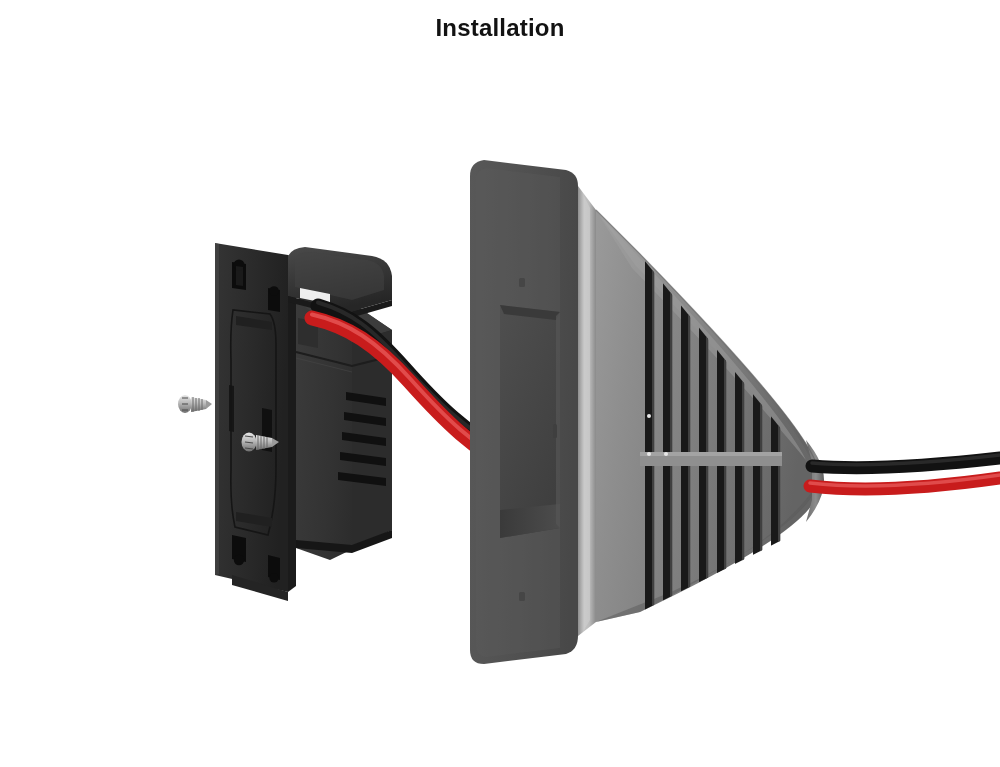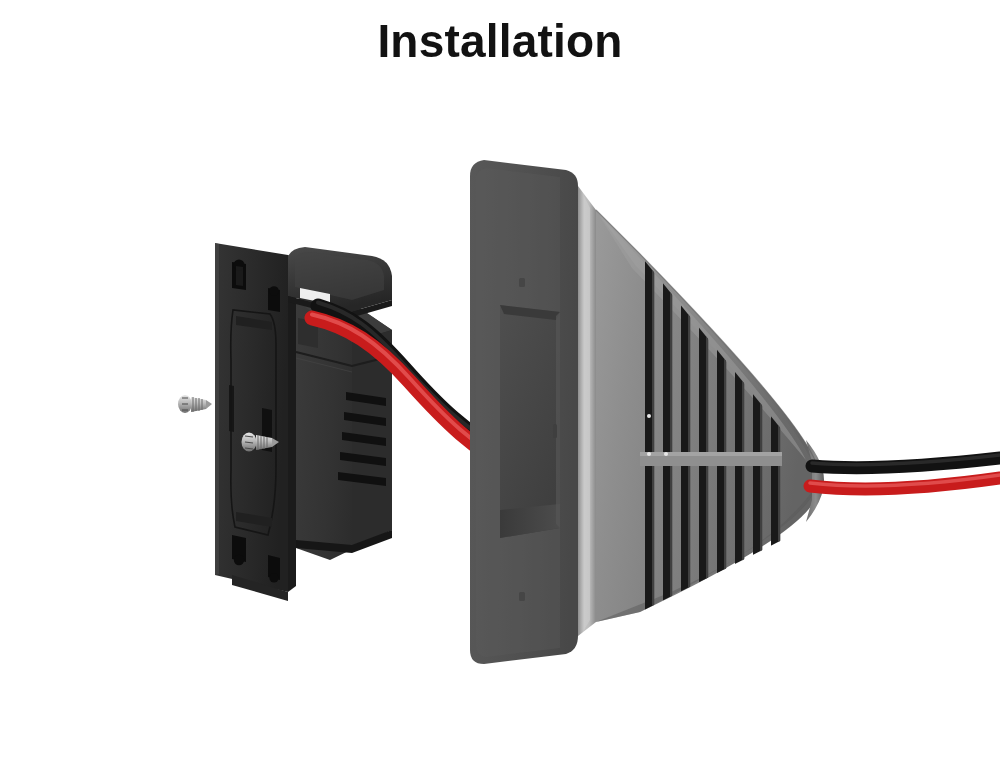--- a/index.html
+++ b/index.html
@@ -19,21 +19,21 @@
     width: 1000px;
     height: 767px;
     background: #ffffff;
   }
   #title {
     position: absolute;
     top: 14px;
     left: 0;
     width: 1000px;
     text-align: center;
-    font-size: 46px;
+    font-size: 24px;
     font-weight: bold;
     color: #121212;
     letter-spacing: 0.2px;
     font-family: "Liberation Sans", sans-serif;
   }
   #illustration {
     position: absolute;
     top: 0;
     left: 0;
     width: 1000px;

